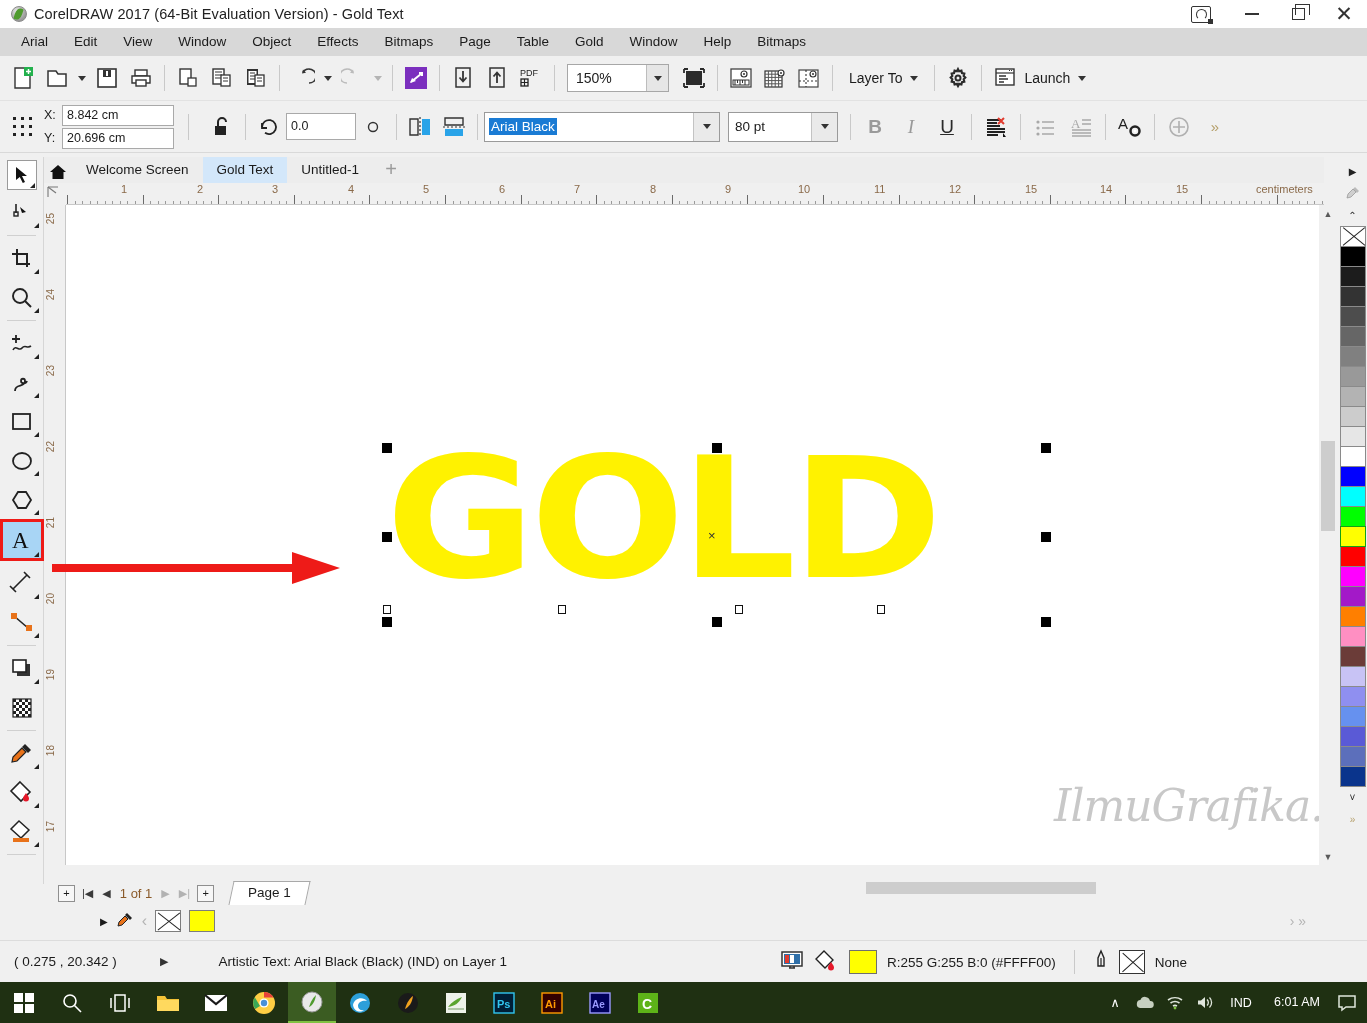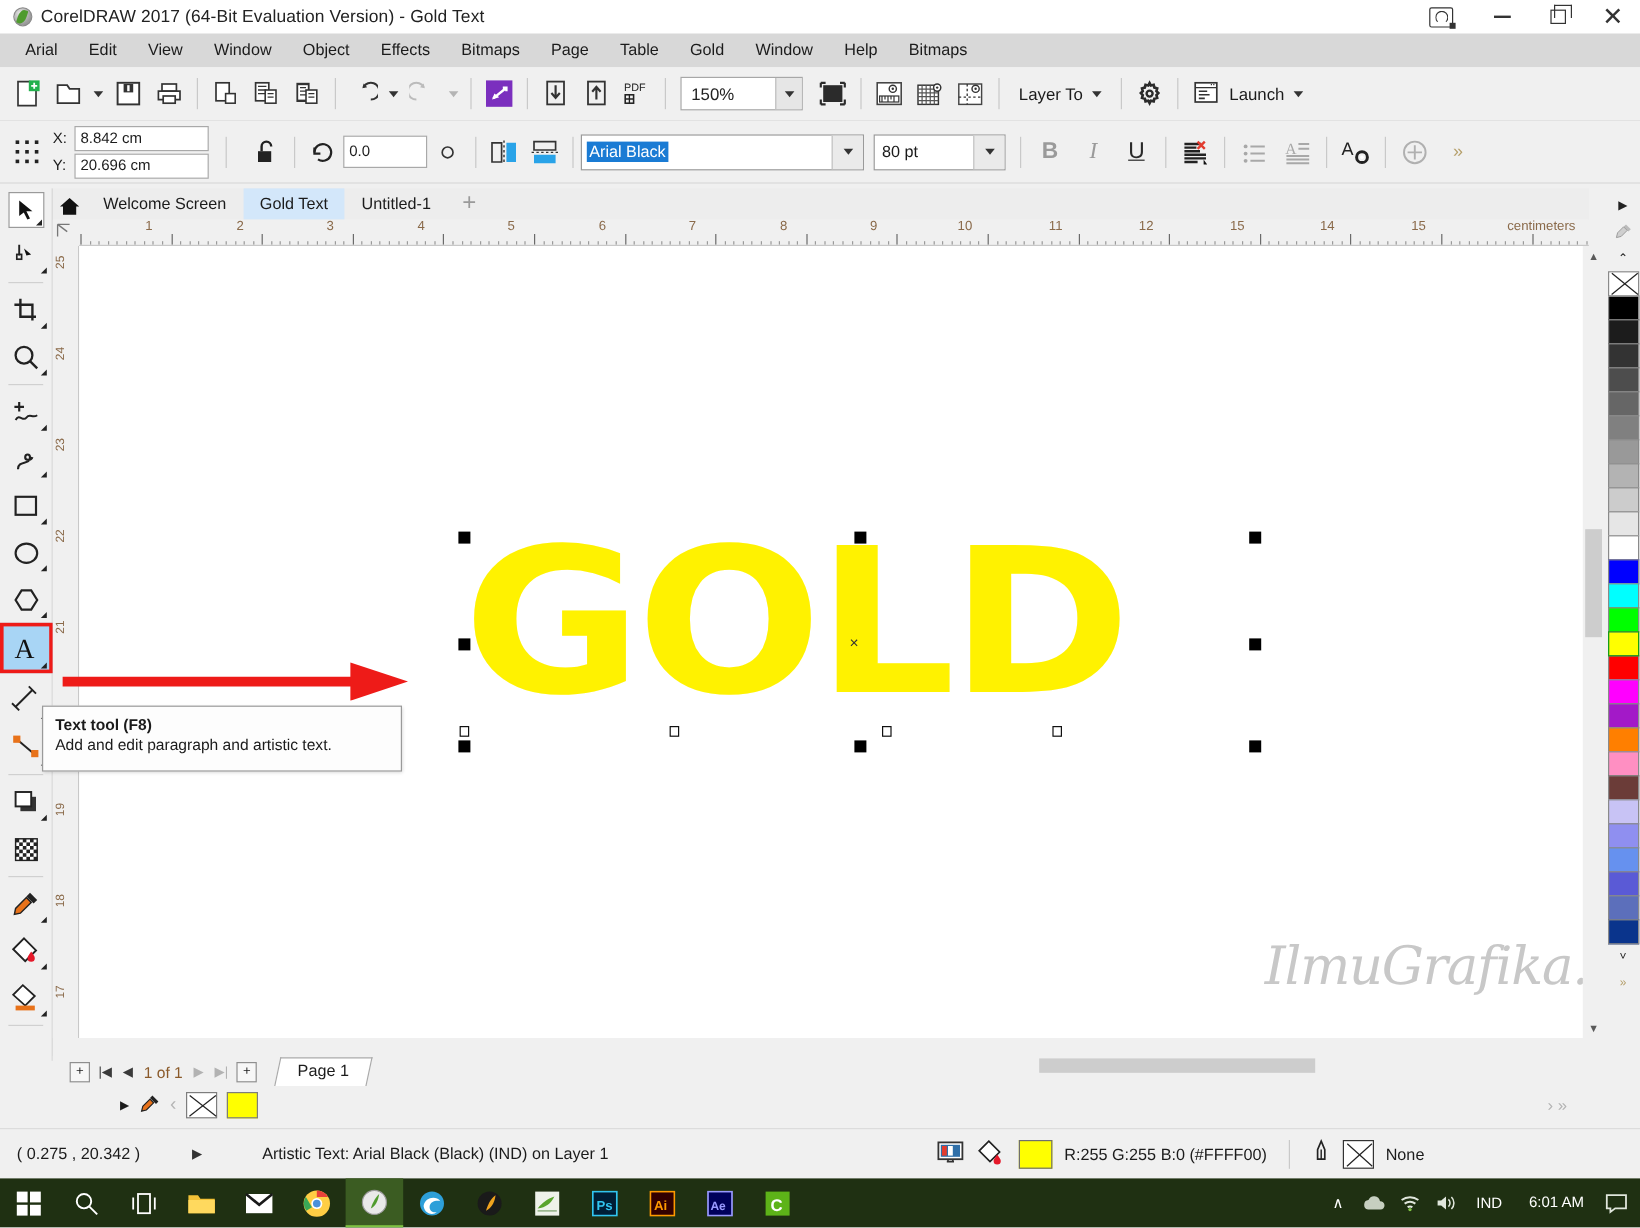--- a/index.html
+++ b/index.html
@@ -1079,24 +1079,20 @@
     <div class="pal-top" style="color:#b59f6a">»</div>
   </div>
 
   <div class="redarrow">
     <svg width="290" height="36" viewBox="0 0 290 36">
       <path d="M0 16h250v8H0z" fill="#ee1b18"></path>
       <path d="M240 4l48 16-48 16z" fill="#ee1b18"></path>
     </svg>
   </div>
 
-  <div class="tooltip">
-    <b>Text tool (F8)</b><br>
-    <span>Add and edit paragraph and artistic text.</span>
-  </div>
 
   <div class="taskbar">
     <div class="tb-ic">
       <svg width="22" height="22" viewBox="0 0 22 22">
           <g fill="#fff">
             <rect x="1" y="1" width="9" height="9"></rect>
             <rect x="12" y="1" width="9" height="9"></rect>
             <rect x="1" y="12" width="9" height="9"></rect>
             <rect x="12" y="12" width="9" height="9"></rect>
           </g>

